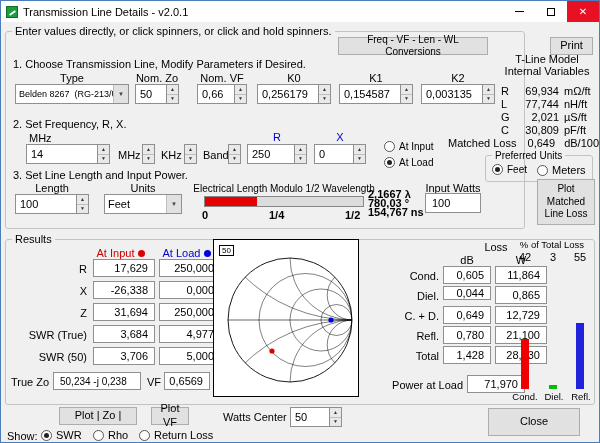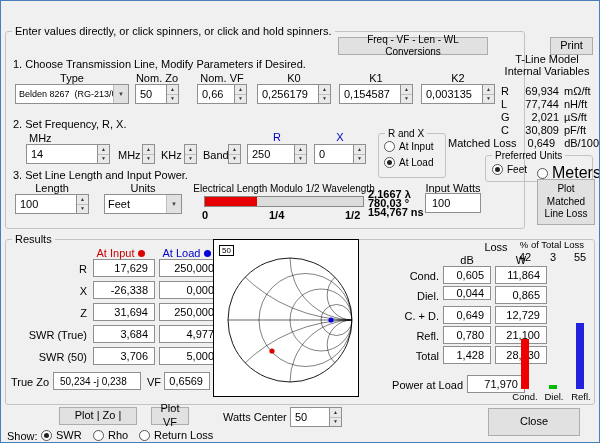--- a/index.html
+++ b/index.html
@@ -65,20 +65,35 @@
   .prime-label { position:absolute; left:5px; top:5px; border:1px solid #000; font-size:8px; padding:0 2px; background:#fff; }
 
   .bar-slot { position:absolute; width:8px; display:flex; flex-direction:column; justify-content:flex-end; }
   .tiny { font-size:11px;font-weight:bold; }
 </style>
 </head>
 <body>
 
 <div class="window">
 
+  <div class="titlebar">
+    <span class="app-icon"></span>
+    <span class="title-text">Transmission Line Details  - v2.0.1</span>
+    <span class="cap-btns">
+      <span class="cap-btn">
+          <span class="min-glyph"></span>
+        </span>
+      <span class="cap-btn">
+          <span class="max-glyph"></span>
+        </span>
+      <span class="cap-btn cap-close">
+          <span>✕</span>
+        </span>
+    </span>
+  </div>
 
   <fieldset class="group" style="left:4px;top:24px;width:520px;height:204px">
     <legend>Enter values directly, or click spinners, or click and hold spinners.</legend>
   </fieldset>
 
   <div class="btn" style="left:337px;top:36px;width:150px;height:18px;font-size:10px">Freq - VF - Len - WL Conversions</div>
   <div class="btn" style="left:549px;top:36px;width:43px;height:18px">Print</div>
 
   <div class="lbl" style="left:12px;top:57px">1. Choose Transmission Line, Modify Parameters if Desired.</div>
 
@@ -197,40 +212,37 @@
   </span>
   <div class="lbl c blue" style="left:313px;top:130px;width:52px">X</div>
   <span class="spin" style="left:313px;top:143px;width:52px;height:20px">
     <span class="tb">0</span>
     <span class="spinbtns">
         <span class="sb">▲</span>
         <span class="sb">▼</span>
       </span>
   </span>
 
-  <fieldset class="group" style="left:377px;top:127px;width:68px;height:50px">
-    <legend style="font-size:10px">R and X</legend>
-  </fieldset>
   <span class="rad" style="left:383px;top:140px;font-size:10px">
     <span class="rdot"></span>
     <span>At Input</span>
   </span>
   <span class="rad" style="left:383px;top:156px;font-size:10px">
     <span class="rdot checked"></span>
     <span>At Load</span>
   </span>
 
   <fieldset class="group" style="left:484px;top:149px;width:108px;height:32px">
     <legend style="font-size:10px">Preferred Units</legend>
   </fieldset>
   <span class="rad" style="left:491px;top:163px;font-size:10px">
     <span class="rdot checked"></span>
     <span>Feet</span>
   </span>
-  <span class="rad" style="left:536px;top:163px;font-size:16px">
+  <span class="rad" style="left:536px;top:163px;font-size:11px">
     <span class="rdot"></span>
     <span>Meters</span>
   </span>
 
   <div class="lbl" style="left:12px;top:168px">3. Set Line Length and Input Power.</div>
   <div class="lbl c" style="left:14px;top:181px;width:74px">Length</div>
   <div class="lbl c" style="left:103px;top:181px;width:78px">Units</div>
   <div class="lbl c" style="left:183px;top:182px;width:200px;font-size:10px">Electrical Length Modulo 1/2 Wavelength</div>
   <div class="lbl c" style="left:424px;top:181px;width:56px">Input Watts</div>
 

